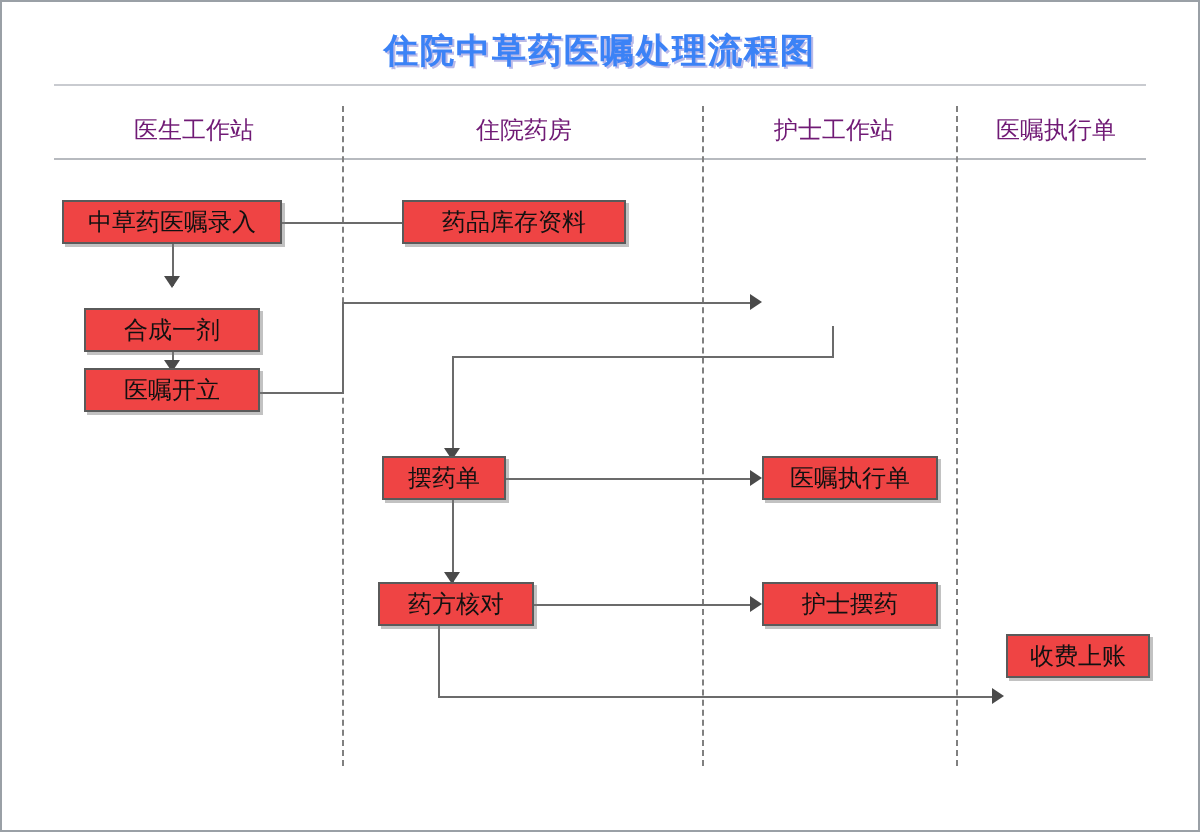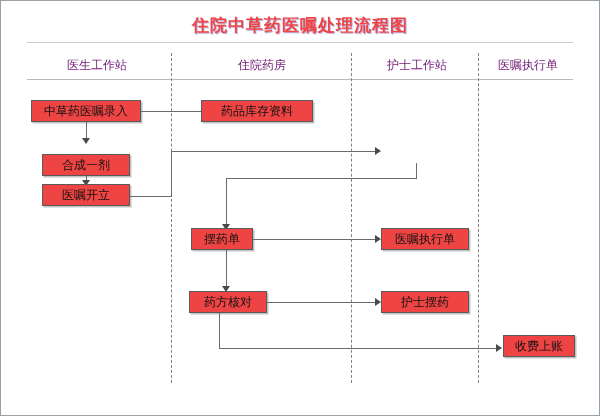--- a/index.html
+++ b/index.html
@@ -17,21 +17,21 @@
     background:#fff;
   }
   
   .title{
     position:absolute;
     left:0;right:0;top:13px;
     text-align:center;
     font-size:17px;
     font-weight:bold;
     letter-spacing:1px;
-    color:#ef4444;
+    color:#3b82f6;
     text-shadow:1px 1px 0 #b9b9e8;
     white-space:nowrap;
   }
   .title-rule{
     position:absolute;
     left:26px;right:26px;top:41px;
     height:1px;background:#c9cbd0;
   }
   
   .lane-head{
@@ -138,15 +138,15 @@
   <div class="node" style="left:41px;top:183px;width:88px;">医嘱开立</div>
 
   <div class="node" style="left:190px;top:227px;width:62px;">摆药单</div>
 
   <div class="node" style="left:380px;top:227px;width:88px;">医嘱执行单</div>
 
   <div class="node" style="left:188px;top:290px;width:78px;">药方核对</div>
 
   <div class="node" style="left:380px;top:290px;width:88px;">护士摆药</div>
 
-  <div class="node" style="left:502px;top:334px;width:72px;text-align:center;">收费上账</div>
+  <div class="node" style="left:502px;top:316px;width:72px;text-align:center;">收费上账</div>
 
 </div>
 
 </body></html>

